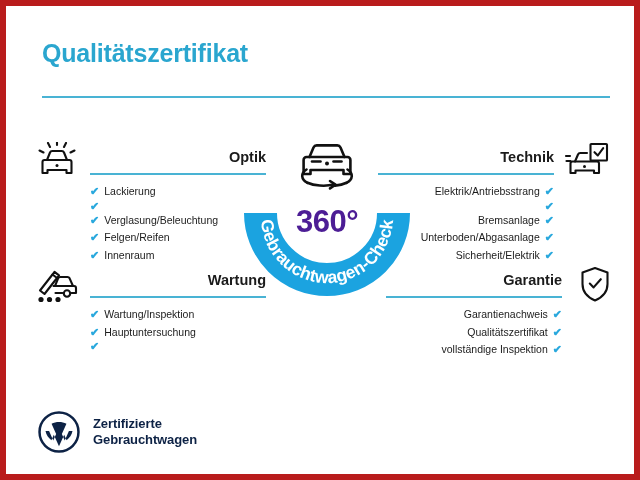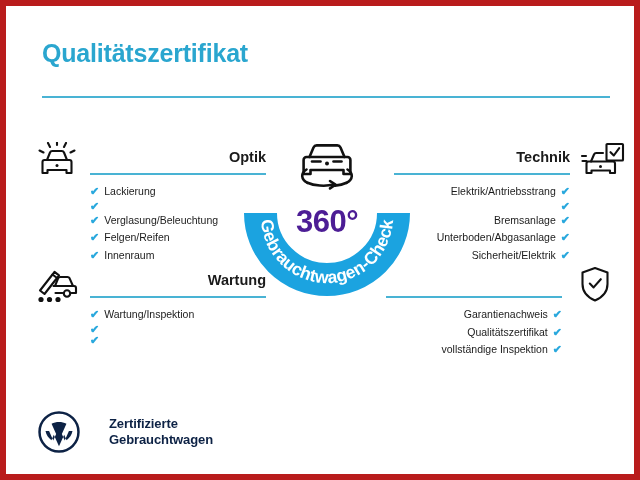--- a/index.html
+++ b/index.html
@@ -30,21 +30,21 @@
     position:absolute;
     left:36px; top:90px;
     width:568px; height:2px;
     background:#49b3d4;
   }
 
   
   .section { position:absolute; width:232px; }
   #sec-optik   { left:28px;  top:140px; }
   #sec-wartung { left:28px;  top:263px; }
-  #sec-technik { left:388px; top:140px; }
+  #sec-technik { left:372px; top:140px; }
   #sec-garantie{ left:380px; top:263px; }
 
   .sec-head {
     position:relative;
     height:30px;
   }
   .sec-title {
     font-size:14.5px;
     font-weight:bold;
     color:#1b1b1b;
@@ -109,21 +109,21 @@
     font-size:31px; font-weight:bold; color:#4c1d95;
     letter-spacing:-0.5px;
     pointer-events:none;
     padding-top:10px;
   }
 
   
   #footer {
     position:absolute;
     left:32px; top:405px;
-    display:flex; align-items:center; gap:29px;
+    display:flex; align-items:center; gap:13px;
   }
   #vw-mark { width:42px; height:42px; }
   #vw-mark svg { display:block; }
   #vw-text {
     font-size:13px;
     font-weight:bold;
     color:#0d2245;
     line-height:16px;
     letter-spacing:-0.1px;
   }
@@ -197,20 +197,21 @@
       <div class="sec-title">Wartung</div>
       <div class="sec-rule"></div>
     </div>
     <ul class="sec-list">
       <li>
           <span class="chk">✔</span>
           <span>Wartung/Inspektion</span>
         </li>
       <li>
           <span class="chk">✔</span>
+          <span>Hauptuntersuchung</span>
         </li>
       <li>
           <span class="chk">✔</span>
         </li>
     </ul>
   </div>
 
   <div class="section right" id="sec-technik">
     <div class="sec-icon">
       <svg viewBox="0 0 46 40" fill="none" stroke="#111" stroke-width="2.1" stroke-linecap="round" stroke-linejoin="round">
@@ -251,20 +252,21 @@
   </div>
 
   <div class="section right" id="sec-garantie">
     <div class="sec-icon">
       <svg viewBox="0 0 46 40" fill="none" stroke="#111" stroke-width="2.1" stroke-linecap="round" stroke-linejoin="round">
         <path d="M23 3 L35.5 7.4 L35.5 19 C35.5 26.6 30.2 32.4 23 35.5 C15.8 32.4 10.5 26.6 10.5 19 L10.5 7.4 Z"></path>
         <path d="M17.8 18.6 L21.6 22.4 L28.8 14.2"></path>
       </svg>
     </div>
     <div class="sec-head">
+      <div class="sec-title">Garantie</div>
       <div class="sec-rule"></div>
     </div>
     <ul class="sec-list">
       <li>
           <span>Garantienachweis</span>
           <span class="chk">✔</span>
         </li>
       <li>
           <span>Qualitätszertifikat</span>
           <span class="chk">✔</span>

